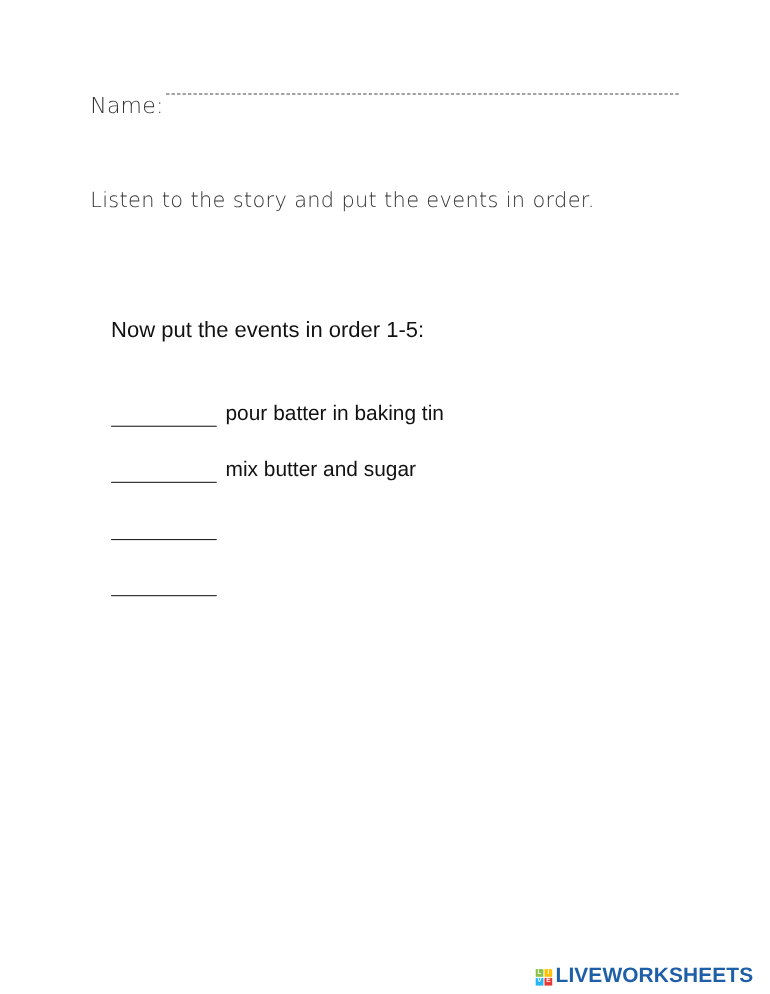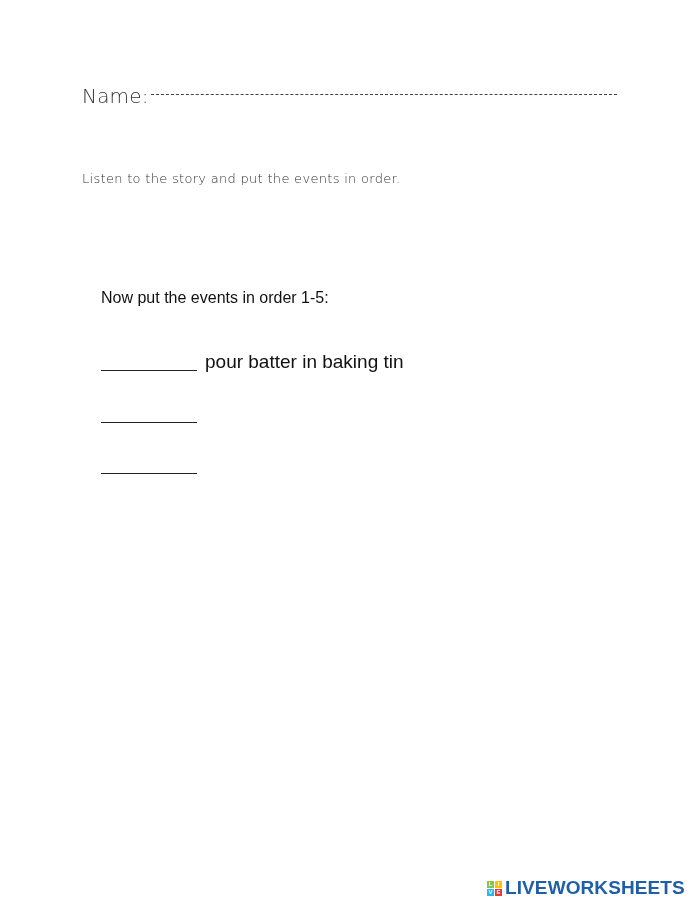--- a/index.html
+++ b/index.html
@@ -4,39 +4,39 @@
   <style>
     html, body { margin: 0; padding: 0; }
     body {
       width: 700px; height: 904px; background: #ffffff; position: relative;
       overflow: hidden; color: #222;
     }
     .name-line {
       position: absolute; left: 82px; top: 84px;
       font-family: "DejaVu Sans", sans-serif; font-size: 20px; font-weight: 300;
       color: #333; letter-spacing: 0.2px; white-space: nowrap;
-      display: flex; align-items: center;
+      display: flex; align-items: flex-start;
     }
     .name-blank {
       display: inline-block; width: 466px; height: 1px;
       border-bottom: 1px dashed #444; margin-left: 2px; margin-bottom: 4px;
     }
     .instruction {
       position: absolute; left: 82px; top: 171px;
-      font-family: "DejaVu Sans", sans-serif; font-size: 13px; font-weight: 300;
+      font-family: "DejaVu Sans", sans-serif; font-size: 19px; font-weight: 300;
       color: #333; white-space: nowrap; letter-spacing: 0.3px;
     }
     .subheading {
       position: absolute; left: 101px; top: 289px;
-      font-family: "Liberation Sans", sans-serif; font-size: 16px; color: #111;
+      font-family: "Liberation Sans", sans-serif; font-size: 20px; color: #111;
       white-space: nowrap;
     }
     .items { position: absolute; left: 101px; top: 336px; }
     .item {
-      display: flex; align-items: center; height: 51.5px;
+      display: flex; align-items: flex-end; height: 51.5px;
       font-family: "Liberation Sans", sans-serif; font-size: 19px; color: #111;
       white-space: nowrap;
     }
     .answer-blank {
       display: inline-block; width: 96px; height: 18px;
       border: none; border-bottom: 1.5px solid #222; background: transparent;
       margin-right: 8px; padding: 0; outline: none;
     }
     .logo {
       position: absolute; left: 487px; top: 877px;
@@ -67,20 +67,24 @@
 
 <div class="subheading">Now put the events in order 1-5:</div>
 
 <div class="items">
   <div class="item">
     <input class="answer-blank" value="" style="">
     <span>pour batter in baking tin</span>
   </div>
   <div class="item">
     <input class="answer-blank" value="" style="">
+    <span>mix butter and sugar</span>
+  </div>
+  <div class="item">
+    <input class="answer-blank" value="" style="">
   </div>
   <div class="item">
     <input class="answer-blank" value="" style="">
   </div>
 </div>
 
 <div class="logo">
   <div class="logo-grid">
     <span style="background:#8bc34a">L</span>
     <span style="background:#ffc107">I</span>

